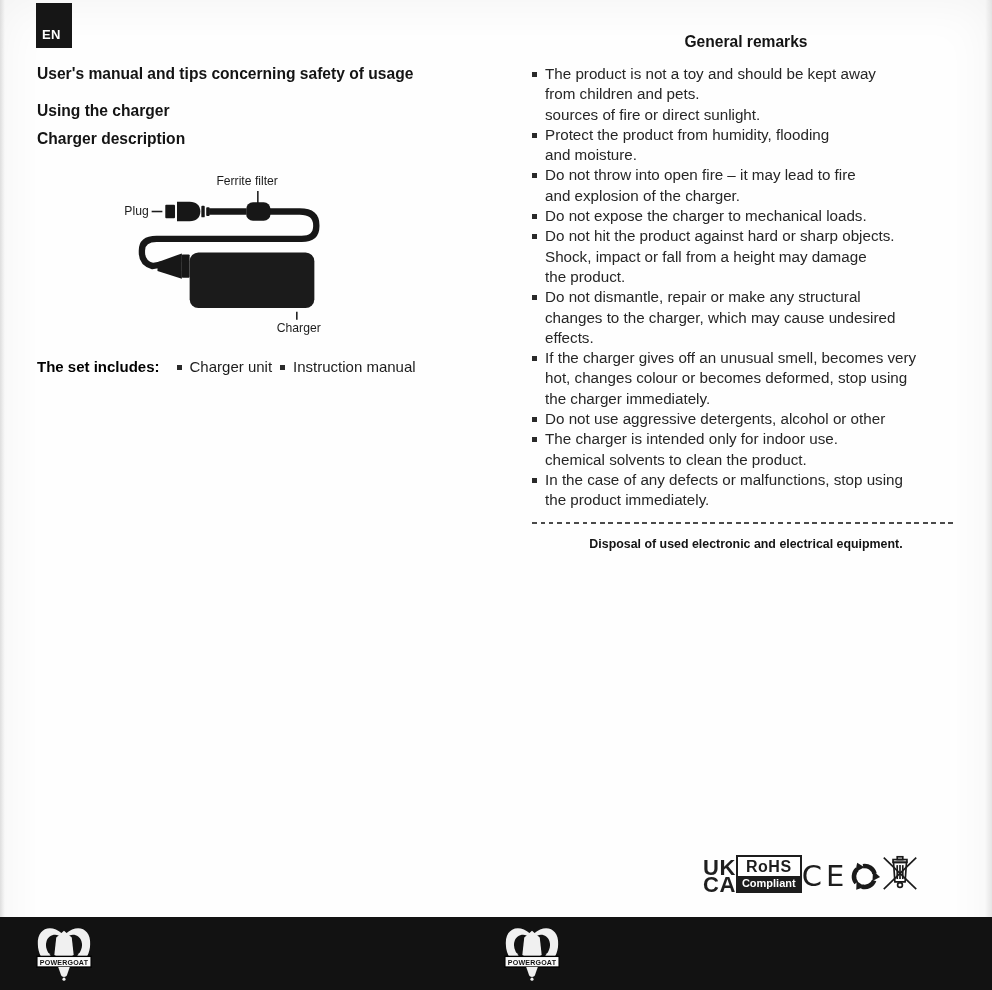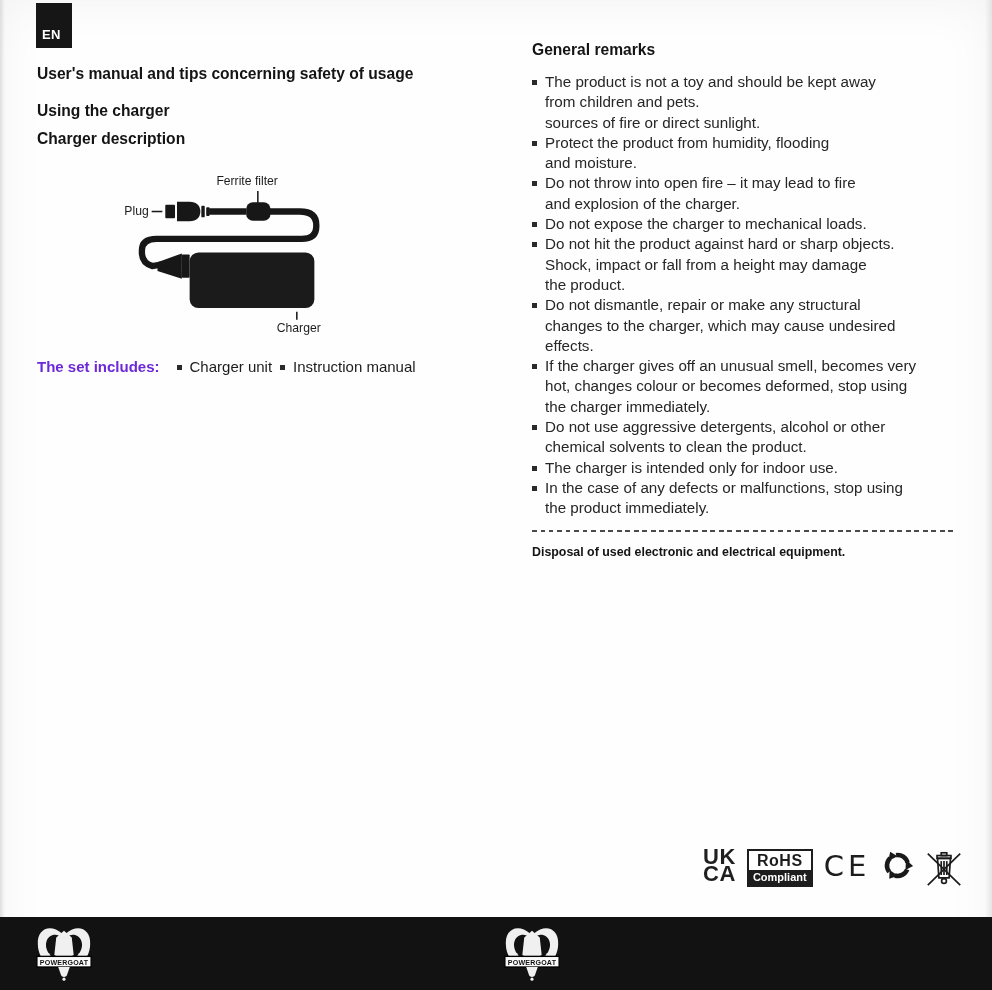--- a/index.html
+++ b/index.html
@@ -9,48 +9,48 @@
   .scan-edge-left{position:absolute;left:0;top:0;width:5px;height:100%;
         background:linear-gradient(90deg,rgba(0,0,0,0.10),rgba(0,0,0,0));}
   .scan-edge-right{position:absolute;right:0;top:0;width:7px;height:100%;
         background:linear-gradient(270deg,rgba(0,0,0,0.08),rgba(0,0,0,0));}
 
   .en-badge{position:absolute;left:36px;top:3px;width:36px;height:45px;background:#161616;
         color:#fff;font-weight:700;font-size:13px;display:flex;align-items:flex-end;
         padding:0 0 6px 6px;box-sizing:border-box;letter-spacing:0.3px;}
 
   .col-left{position:absolute;left:37px;top:64px;width:446px;}
-  .col-right{position:absolute;left:532px;top:40px;width:428px;}
+  .col-right{position:absolute;left:532px;top:32px;width:428px;text-align:center;}
 
   h1,h2,h3{margin:0;color:#141414;}
   h1,h2{font-size:15.6px;font-weight:700;line-height:20px;}
   .body-lines{margin-top:11px;}
   .bline{font-size:15.3px;line-height:20.3px;color:#262626;white-space:nowrap;}
   .mt9{margin-top:17px;}
   .mt8{margin-top:8px;}
   .mt10{}
 
   .diagram{display:block;margin-top:6px;width:430px;height:190px;}
   .diagram text{font-family:"Liberation Sans",sans-serif;font-size:12.5px;fill:#1c1c1c;}
 
   .set-line{margin-top:13px;font-size:15px;color:#1c1c1c;display:flex;align-items:center;}
-  .set-label{font-weight:700;color:#6d28d9;margin-right:9px;}
+  .set-label{font-weight:700;color:#000000;margin-right:9px;}
   .sq{width:5px;height:5px;background:#2a2a2a;display:inline-block;flex:0 0 auto;}
   .set-line .sq{margin:1px 8px 0 8px;}
 
   .remarks{margin-top:12px;}
   .rline{display:flex;font-size:15.2px;line-height:20.3px;color:#262626;white-space:nowrap;}
   .rline .mk{margin:8px 8px 0 0;}
   .divider{margin-top:11px;width:424px;height:2px;
         background:repeating-linear-gradient(90deg,#4a4a4a 0 4.5px,transparent 4.5px 8.5px);}
   .disposal-h{margin-top:13px;font-size:12.4px;font-weight:700;}
   .small-lines{margin-top:8px;}
   .sline{font-size:11.5px;line-height:14.6px;color:#262626;white-space:nowrap;}
 
-  .marks-row{position:absolute;left:703px;top:849px;height:44px;display:flex;align-items:flex-start;gap:11px;}
+  .marks-row{position:absolute;left:703px;top:849px;height:44px;display:flex;align-items:flex-end;}
   .ukca{font-weight:700;font-size:22px;line-height:16.5px;color:#1f1f1f;letter-spacing:0.5px;}
   .rohs{border:2.5px solid #1d1d1d;text-align:center;min-width:62px;background:#fff;}
   .rohs .rt{font-size:16px;font-weight:700;padding:0 3px;color:#1d1d1d;letter-spacing:0.5px;line-height:19px;}
   .rohs .rb{background:#1d1d1d;color:#fff;font-size:11px;font-weight:600;padding:1px 3px 2px;line-height:12px;}
   .ce{font-size:29px;font-weight:500;letter-spacing:4px;color:#1d1d1d;font-family:"DejaVu Sans",sans-serif;}
 
   .footer-bar{position:absolute;left:0;top:917px;width:992px;height:73px;background:#121212;}
   .goat{position:absolute;width:62px;height:62px;top:4px;}
   .goat-1{left:33px;}
   .goat-2{left:501px;}
@@ -216,26 +216,26 @@
         </div>
         <div class="rline">
           <span class="sq mk" style="visibility: hidden;"></span>
           <span class="t">the charger immediately.</span>
         </div>
         <div class="rline">
           <span class="sq mk" style="visibility: visible;"></span>
           <span class="t">Do not use aggressive detergents, alcohol or other</span>
         </div>
         <div class="rline">
+          <span class="sq mk" style="visibility: visible;"></span>
+          <span class="t">The charger is intended only for indoor use.</span>
+        </div>
+        <div class="rline">
           <span class="sq mk" style="visibility: hidden;"></span>
           <span class="t">chemical solvents to clean the product.</span>
-        </div>
-        <div class="rline">
-          <span class="sq mk" style="visibility: visible;"></span>
-          <span class="t">The charger is intended only for indoor use.</span>
         </div>
         <div class="rline">
           <span class="sq mk" style="visibility: visible;"></span>
           <span class="t">In the case of any defects or malfunctions, stop using</span>
         </div>
         <div class="rline">
           <span class="sq mk" style="visibility: hidden;"></span>
           <span class="t">the product immediately.</span>
         </div>
       </div>

